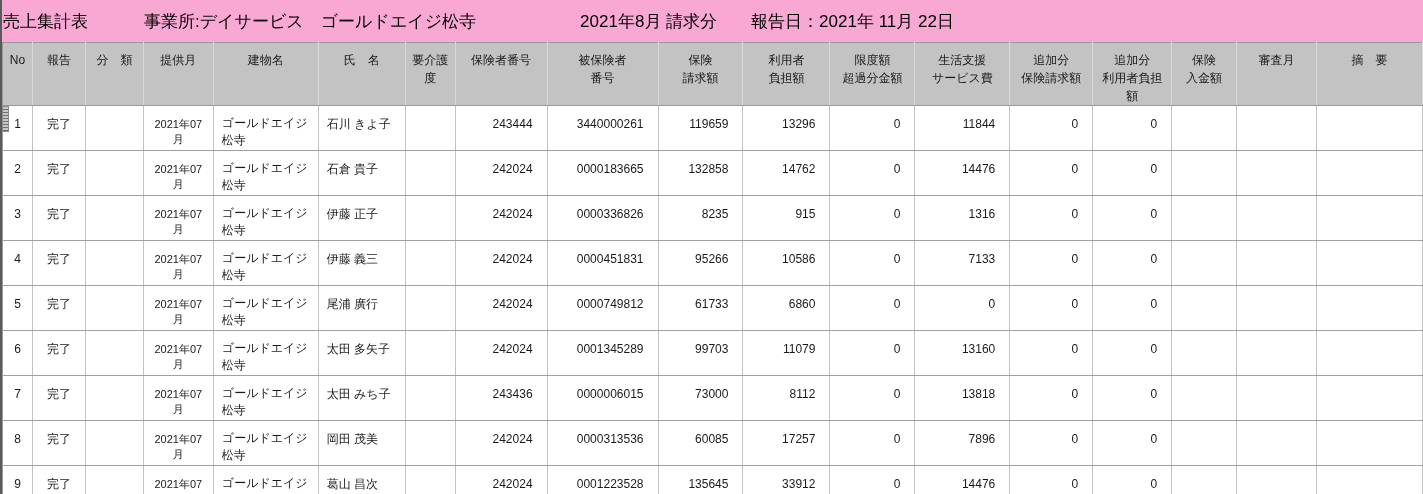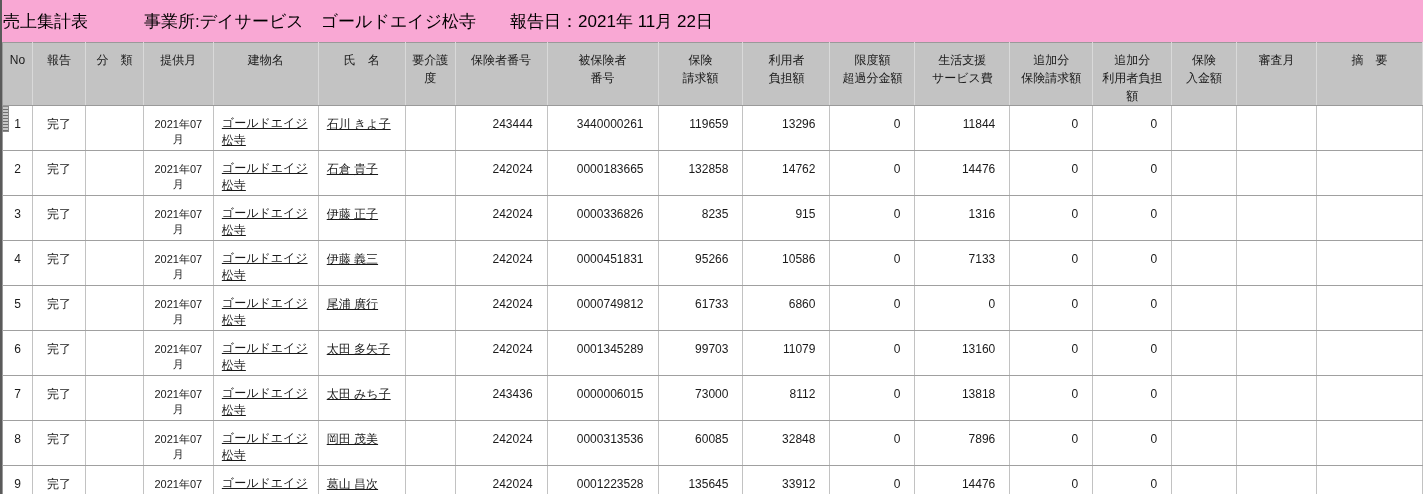--- a/index.html
+++ b/index.html
@@ -57,35 +57,36 @@
   td {
     font-size: 12px; line-height: 1.5;
     vertical-align: top;
     height: 45px; box-sizing: border-box;
     padding: 9px 4px 0 4px;
     border-right: 1px solid #c2c2c2;
     border-bottom: 1px solid #a0a0a0;
     background: #fff;
     overflow: hidden;
   }
-  td.al-left  { text-align: left;  padding-left: 8px; padding-right: 9px; text-decoration: underline; }
+  td.al-left  { text-align: left;  padding-left: 8px; padding-right: 9px; }
   td.al-right { text-align: right; padding-right: 14px; }
   td.al-center{ text-align: center; }
   td.col-service_month { font-size: 11px; padding-top: 11px; line-height: 1.35; }
   td.col-service_month .wrap { display: inline-block; max-width: 50px; }
   td.col-building { line-height: 1.4; }
 </style>
 </head>
 <body>
 
 <div class="page">
 
   <div class="title-bar">
     <span class="title-seg seg-title">売上集計表</span>
     <span class="title-seg seg-office">事業所:デイサービス　ゴールドエイジ松寺</span>
+    <span class="title-seg seg-period">2021年8月 請求分</span>
     <span class="title-seg seg-date">報告日：2021年 11月 22日</span>
   </div>
 
   <div class="splitter-grip"></div>
 
   <table class="report">
     <colgroup>
         <col style="width: 30px;">
         <col style="width: 53px;">
         <col style="width: 58px;">
@@ -282,21 +283,21 @@
           <td class="al-center col-no">8</td>
           <td class="al-center col-report">完了</td>
           <td class="al-center col-category"></td>
           <td class="al-center col-service_month"><span class="wrap">2021年07月</span></td>
           <td class="al-left col-building">ゴールドエイジ松寺</td>
           <td class="al-left col-name">岡田 茂美</td>
           <td class="al-center col-care_level"></td>
           <td class="al-right col-insurer_no">242024</td>
           <td class="al-right col-insured_no">0000313536</td>
           <td class="al-right col-insurance_claim">60085</td>
-          <td class="al-right col-user_charge">32848</td>
+          <td class="al-right col-user_charge">17257</td>
           <td class="al-right col-over_limit_amount">0</td>
           <td class="al-right col-life_support_fee">7896</td>
           <td class="al-right col-add_insurance_claim">0</td>
           <td class="al-right col-add_user_charge">0</td>
           <td class="al-right col-insurance_deposit"></td>
           <td class="al-center col-review_month"></td>
           <td class="al-left col-remarks"></td>
         </tr>
         <tr>
           <td class="al-center col-no">9</td>

